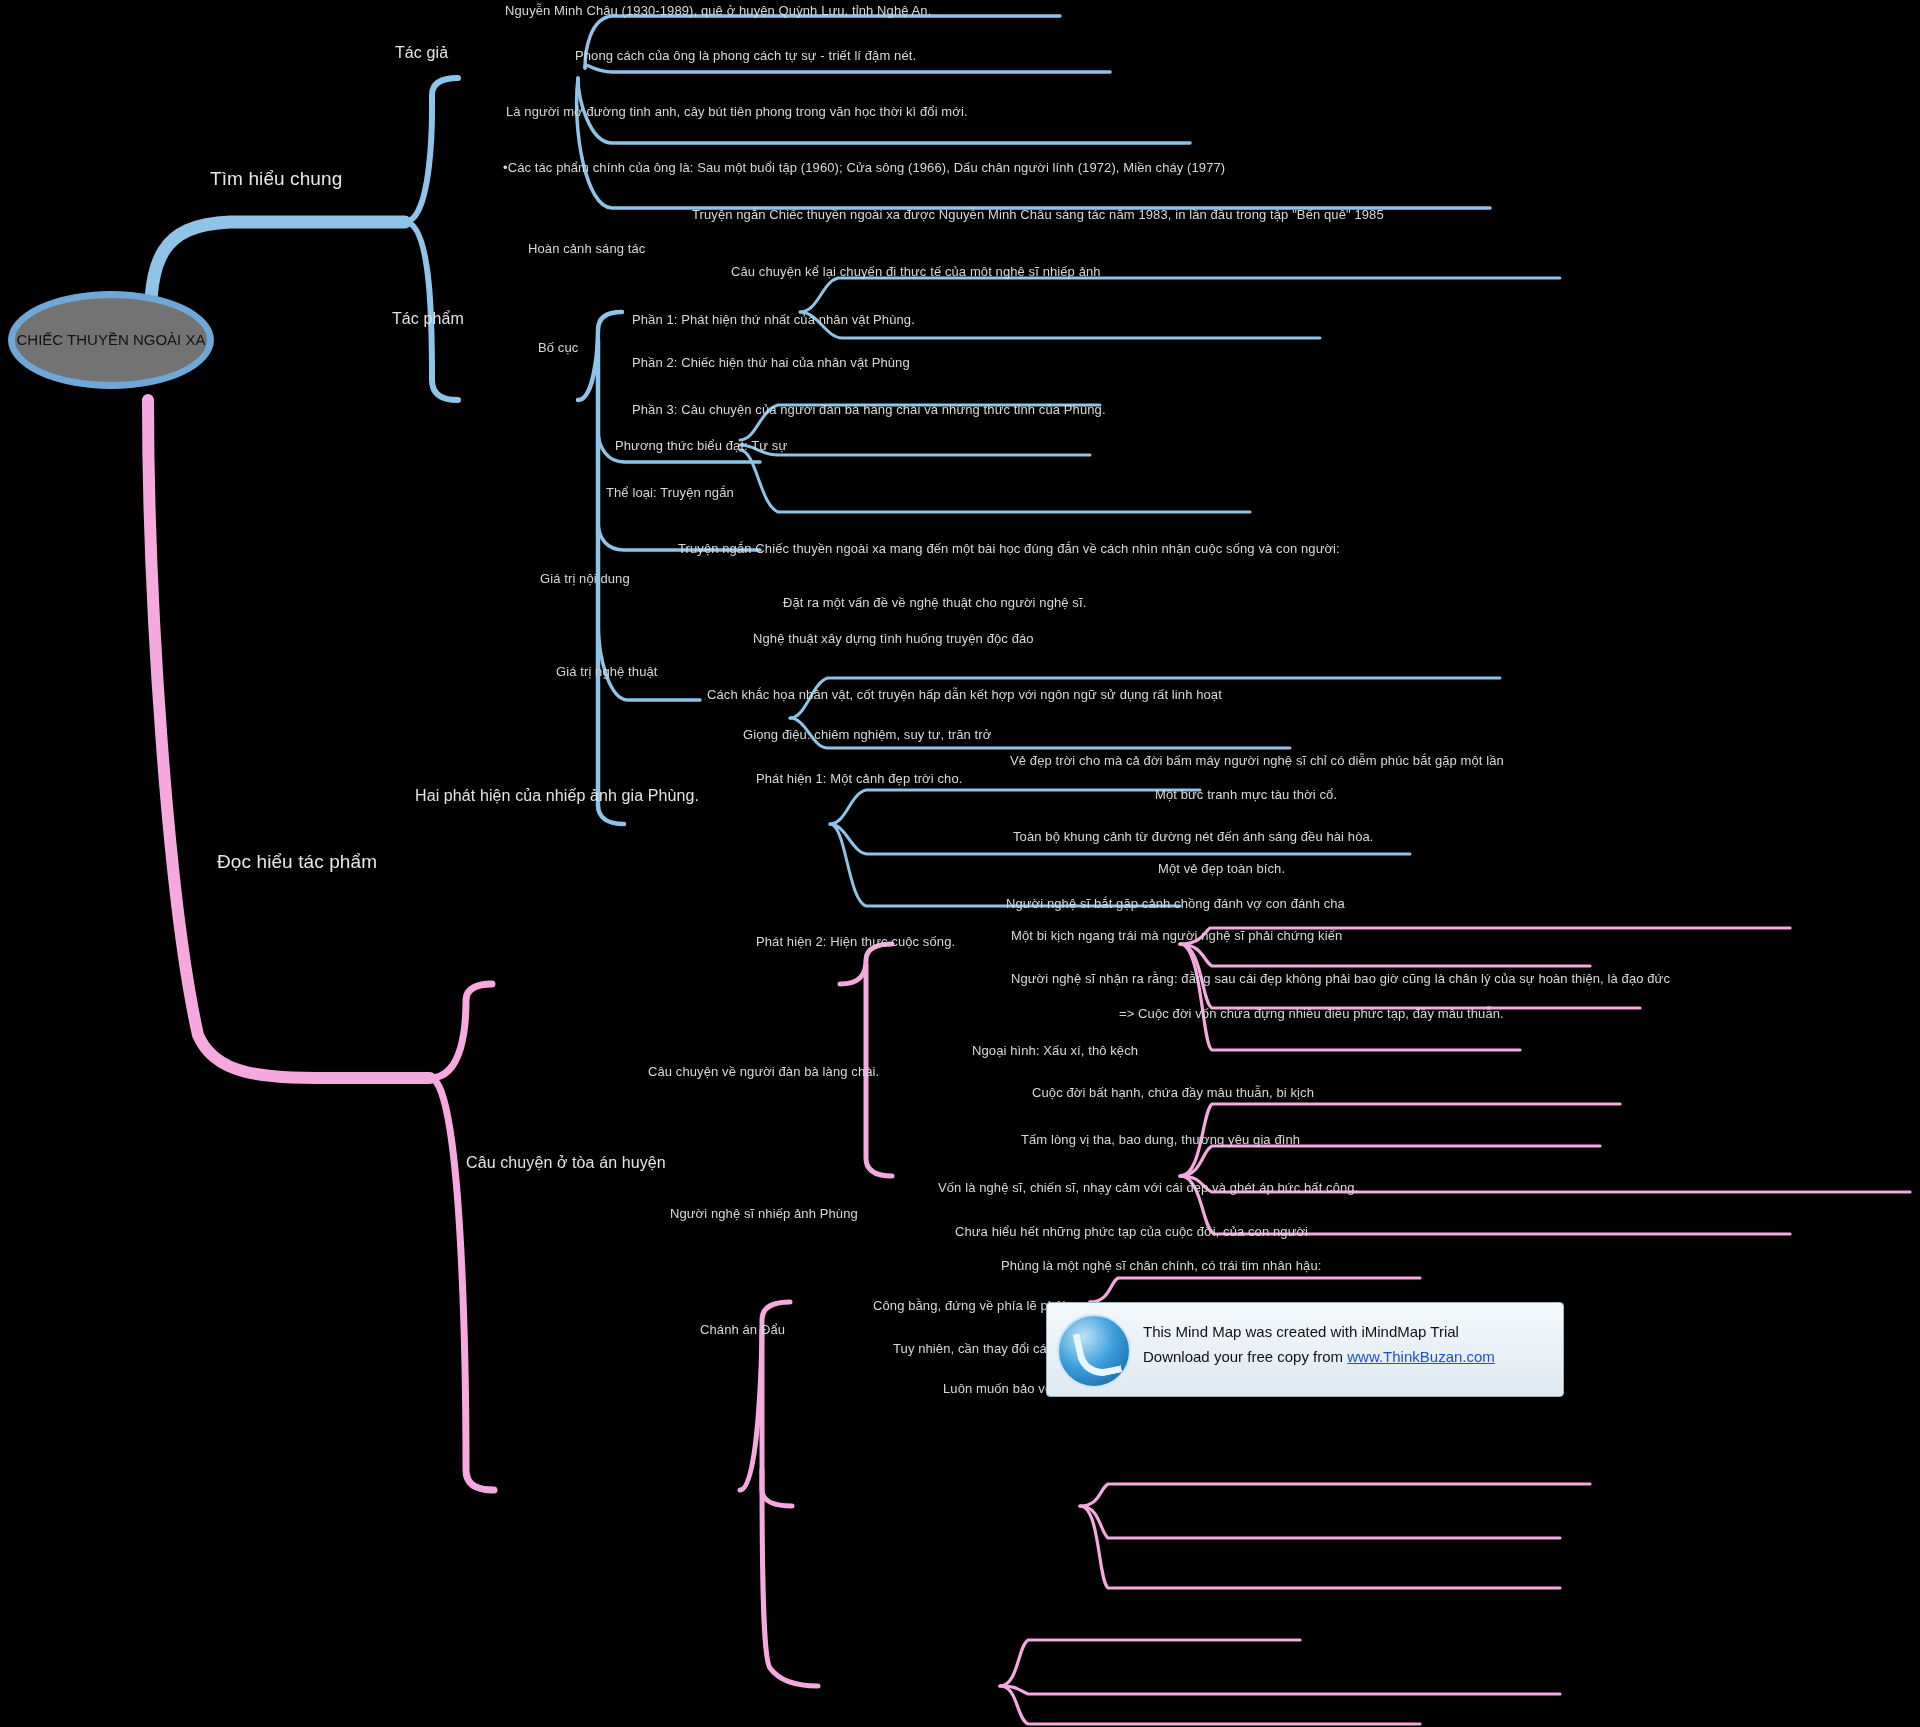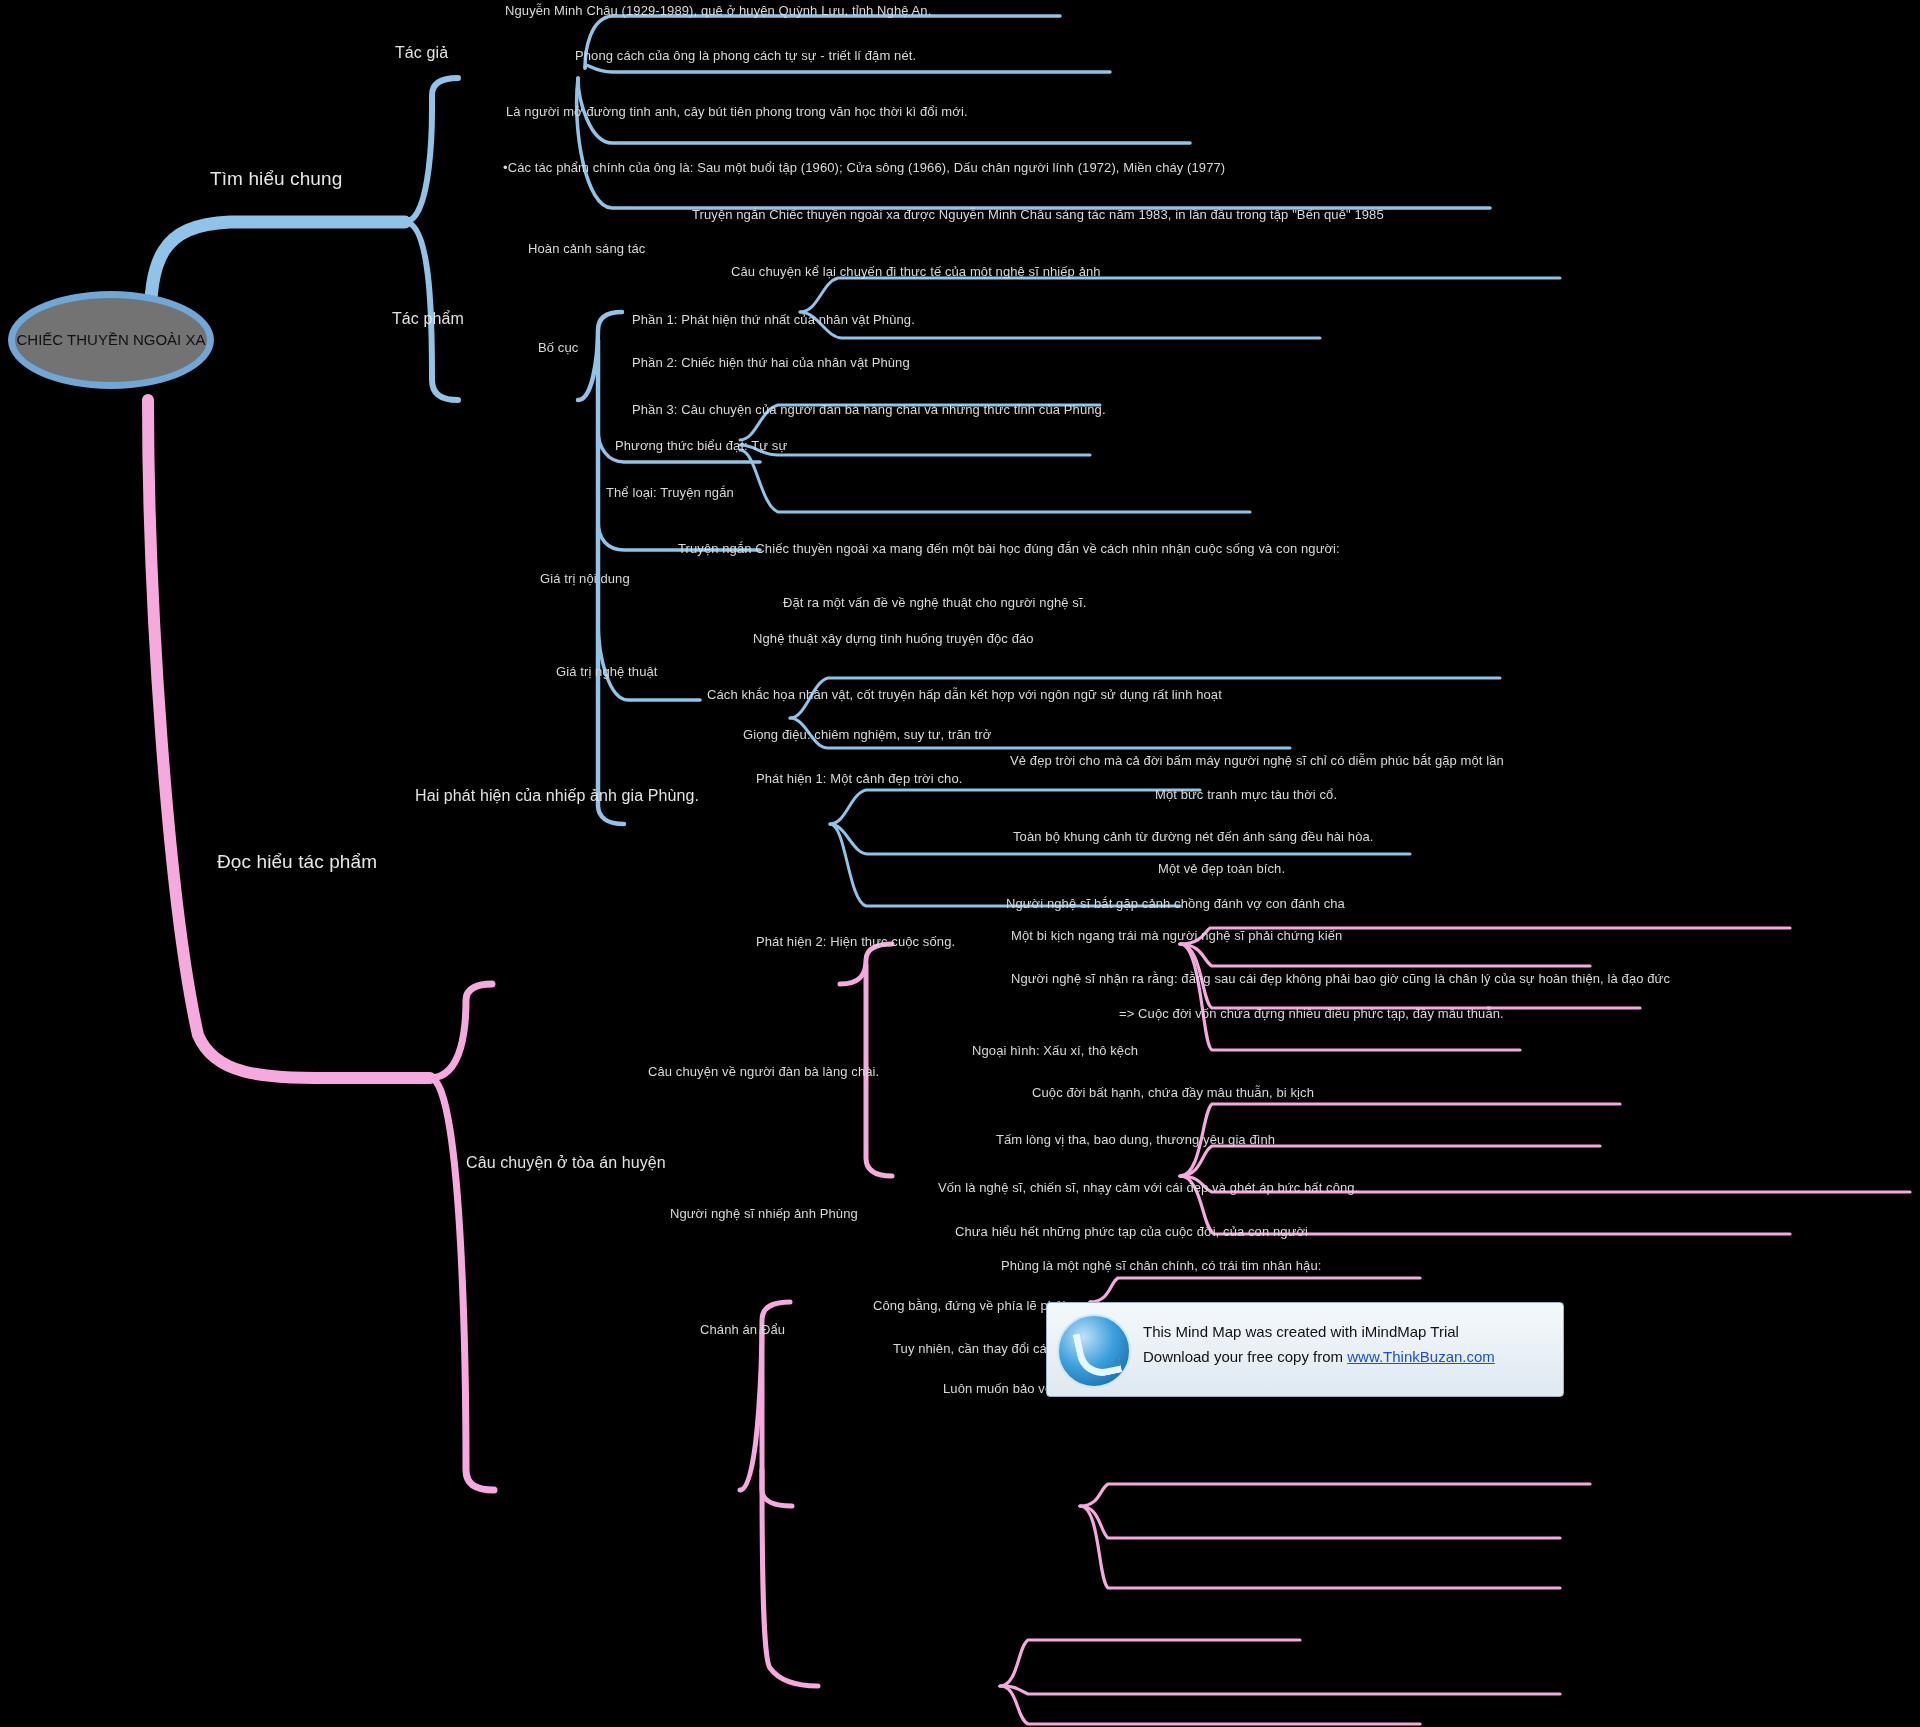--- a/index.html
+++ b/index.html
@@ -99,21 +99,21 @@
     <path d="M1000,1686 C1018,1686 1016,1718 1028,1724 L1420,1724" stroke="#f5a9de" stroke-width="3.2" fill="none" stroke-linecap="round"></path>
   </svg>
 
   <div class="central">
     <span>CHIẾC THUYỀN NGOÀI XA</span>
   </div>
 
   <div class="node lvl1" style="left:210px;top:168px;">Tìm hiểu chung</div>
 
   <div class="node lvl2" style="left:395px;top:44px;">Tác giả</div>
-  <div class="node lvl3" style="left:505px;top:3px;">Nguyễn Minh Châu (1929-1989), quê ở huyện Quỳnh Lưu, tỉnh Nghệ An.</div>
+  <div class="node lvl3" style="left:505px;top:3px;">Nguyễn Minh Châu (1930-1989), quê ở huyện Quỳnh Lưu, tỉnh Nghệ An.</div>
   <div class="node lvl3" style="left:575px;top:48px;">Phong cách của ông là phong cách tự sự - triết lí đậm nét.</div>
   <div class="node lvl3" style="left:506px;top:104px;">Là người mở đường tinh anh, cây bút tiên phong trong văn học thời kì đổi mới.</div>
   <div class="node lvl3" style="left:503px;top:160px;">•Các tác phẩm chính của ông là: Sau một buổi tập (1960); Cửa sông (1966), Dấu chân người lính (1972), Miền cháy (1977)</div>
 
   <div class="node lvl2" style="left:392px;top:310px;">Tác phẩm</div>
 
   <div class="node lvl3" style="left:528px;top:241px;">Hoàn cảnh sáng tác</div>
   <div class="node lvl3" style="left:692px;top:207px;">Truyện ngắn Chiếc thuyền ngoài xa được Nguyễn Minh Châu sáng tác năm 1983, in lần đầu trong tập "Bến quê" 1985</div>
   <div class="node lvl3" style="left:731px;top:264px;">Câu chuyện kể lại chuyến đi thực tế của một nghệ sĩ nhiếp ảnh</div>
 
@@ -148,21 +148,21 @@
   <div class="node lvl3" style="left:1006px;top:896px;">Người nghệ sĩ bắt gặp cảnh chồng đánh vợ con đánh cha</div>
   <div class="node lvl3" style="left:1011px;top:928px;">Một bi kịch ngang trái mà người nghệ sĩ phải chứng kiến</div>
   <div class="node lvl3" style="left:1011px;top:971px;">Người nghệ sĩ nhận ra rằng: đằng sau cái đẹp không phải bao giờ cũng là chân lý của sự hoàn thiện, là đạo đức</div>
   <div class="node lvl3" style="left:1119px;top:1006px;">=&gt; Cuộc đời vốn chứa đựng nhiều điều phức tạp, đầy mâu thuẫn.</div>
 
   <div class="node lvl2" style="left:418px;top:1154px;margin-left:48px;">Câu chuyện ở tòa án huyện</div>
 
   <div class="node lvl3" style="left:648px;top:1064px;">Câu chuyện về người đàn bà làng chài.</div>
   <div class="node lvl3" style="left:972px;top:1043px;">Ngoại hình: Xấu xí, thô kệch</div>
   <div class="node lvl3" style="left:1032px;top:1085px;">Cuộc đời bất hạnh, chứa đầy mâu thuẫn, bi kịch</div>
-  <div class="node lvl3" style="left:996px;top:1132px;">Tấm lòng vị tha, bao dung, thương yêu gia đình</div>
+  <div class="node lvl3" style="left:1021px;top:1132px;">Tấm lòng vị tha, bao dung, thương yêu gia đình</div>
 
   <div class="node lvl3" style="left:670px;top:1206px;">Người nghệ sĩ nhiếp ảnh Phùng</div>
   <div class="node lvl3" style="left:938px;top:1180px;">Vốn là nghệ sĩ, chiến sĩ, nhạy cảm với cái đẹp và ghét áp bức bất công.</div>
   <div class="node lvl3" style="left:955px;top:1224px;">Chưa hiểu hết những phức tạp của cuộc đời, của con người</div>
   <div class="node lvl3" style="left:1001px;top:1258px;">Phùng là một nghệ sĩ chân chính, có trái tim nhân hậu:</div>
 
   <div class="node lvl3" style="left:700px;top:1322px;">Chánh án Đẩu</div>
   <div class="node lvl3" style="left:873px;top:1298px;">Công bằng, đứng về phía lẽ phải</div>
   <div class="node lvl3" style="left:893px;top:1341px;">Tuy nhiên, cần thay đổi cái nhìn với những vấn đề của cuộc sống</div>
   <div class="node lvl3" style="left:943px;top:1381px;">Luôn muốn bảo vệ những điều tốt đẹp, chân chính</div>

